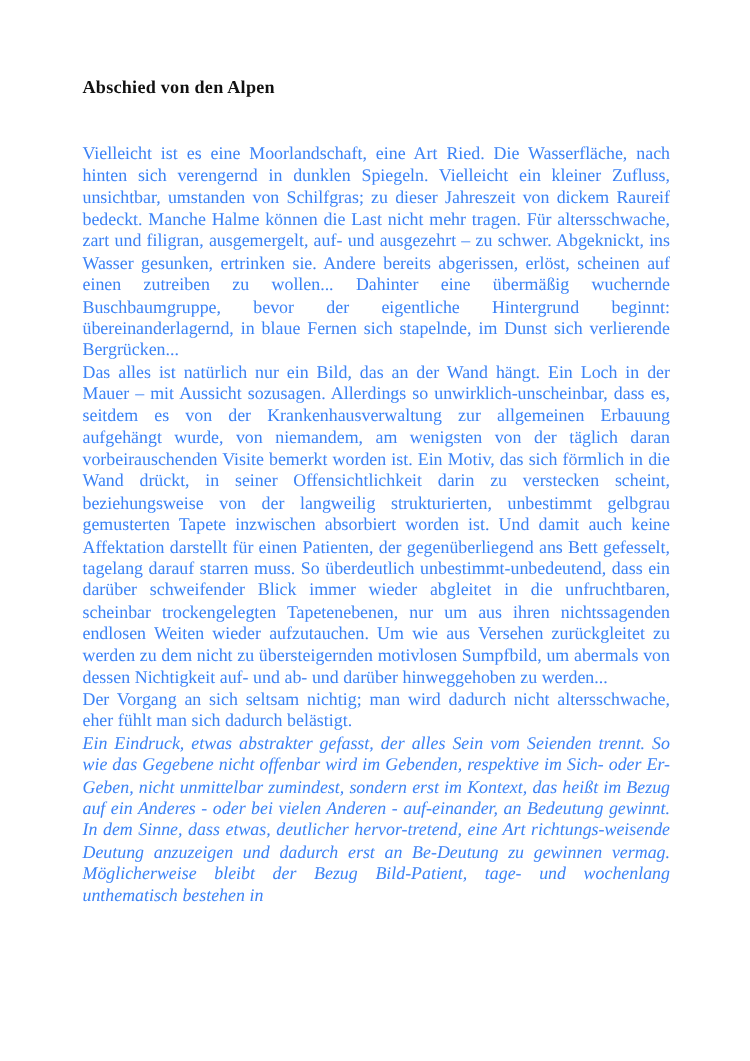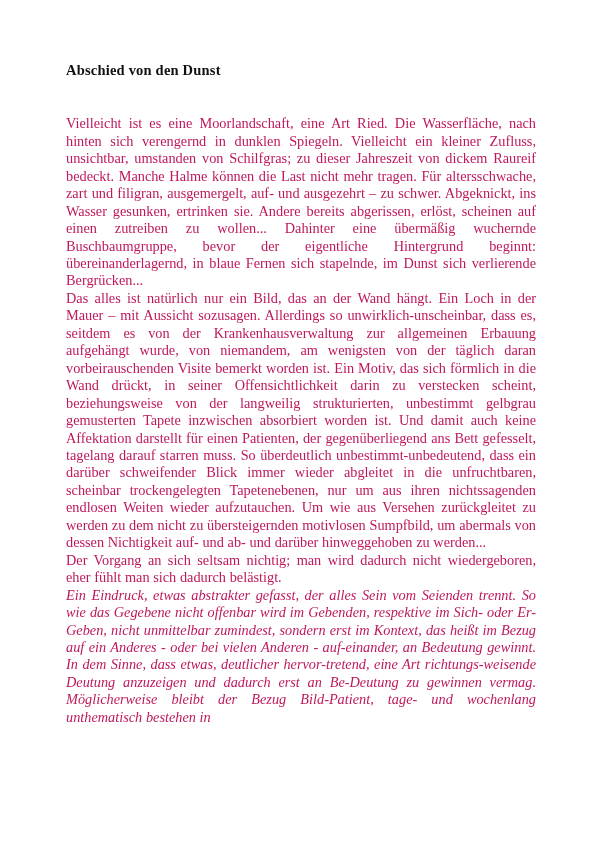--- a/index.html
+++ b/index.html
@@ -39,21 +39,21 @@
     margin: 0 0 21px 0;
     color: #111111;
     font-family: "Liberation Serif", "DejaVu Serif", serif;
   }
 
   .body-text {
     font-size: 14.3px;
     line-height: 17.45px;
     text-align: justify;
     text-justify: inter-word;
-    color: #be185d;
+    color: #3b82f6;
     -webkit-hyphens: none;
     hyphens: none;
     word-spacing: 0.1px;
     margin-top: 36px;
   }
 
   .body-text p {
     margin: 0;
     padding: 0;
     text-align: justify;
@@ -63,23 +63,23 @@
     text-align: justify;
     font-style: italic;
   }
 </style>
 </head>
 <body>
 
 <div class="page">
   <div class="content">
 
-    <h1 class="doc-title">Abschied von den Dunst</h1>
+    <h1 class="doc-title">Abschied von den Alpen</h1>
 
     <div class="body-text">
       <p>Vielleicht ist es eine Moorlandschaft, eine Art Ried. Die Wasserfläche, nach hinten sich verengernd in dunklen Spiegeln. Vielleicht ein kleiner Zufluss, unsichtbar, umstanden von Schilfgras; zu dieser Jahreszeit von dickem Raureif bedeckt. Manche Halme können die Last nicht mehr tragen. Für altersschwache, zart und filigran, ausgemergelt, auf- und ausgezehrt – zu schwer. Abgeknickt, ins Wasser gesunken, ertrinken sie. Andere bereits abgerissen, erlöst, scheinen auf einen zutreiben zu wollen... Dahinter eine übermäßig wuchernde Buschbaumgruppe, bevor der eigentliche Hintergrund beginnt: übereinanderlagernd, in blaue Fernen sich stapelnde, im Dunst sich verlierende Bergrücken...</p>
       <p>Das alles ist natürlich nur ein Bild, das an der Wand hängt. Ein Loch in der Mauer – mit Aussicht sozusagen. Allerdings so unwirklich-unscheinbar, dass es, seitdem es von der Krankenhausverwaltung zur allgemeinen Erbauung aufgehängt wurde, von niemandem, am wenigsten von der täglich daran vorbeirauschenden Visite bemerkt worden ist. Ein Motiv, das sich förmlich in die Wand drückt, in seiner Offensichtlichkeit darin zu verstecken scheint, beziehungsweise von der langweilig strukturierten, unbestimmt gelbgrau gemusterten Tapete inzwischen absorbiert worden ist. Und damit auch keine Affektation darstellt für einen Patienten, der gegenüberliegend ans Bett gefesselt, tagelang darauf starren muss. So überdeutlich unbestimmt-unbedeutend, dass ein darüber schweifender Blick immer wieder abgleitet in die unfruchtbaren, scheinbar trockengelegten Tapetenebenen, nur um aus ihren nichtssagenden endlosen Weiten wieder aufzutauchen. Um wie aus Versehen zurückgleitet zu werden zu dem nicht zu übersteigernden motivlosen Sumpfbild, um abermals von dessen Nichtigkeit auf- und ab- und darüber hinweggehoben zu werden...</p>
-      <p>Der Vorgang an sich seltsam nichtig; man wird dadurch nicht wiedergeboren, eher fühlt man sich dadurch belästigt.</p>
+      <p>Der Vorgang an sich seltsam nichtig; man wird dadurch nicht altersschwache, eher fühlt man sich dadurch belästigt.</p>
       <p>Ein Eindruck, etwas abstrakter gefasst, der alles Sein vom Seienden trennt. So wie das Gegebene nicht offenbar wird im Gebenden, respektive im Sich- oder Er-Geben, nicht unmittelbar zumindest, sondern erst im Kontext, das heißt im Bezug auf ein Anderes - oder bei vielen Anderen - auf-einander, an Bedeutung gewinnt. In dem Sinne, dass etwas, deutlicher hervor-tretend, eine Art richtungs-weisende Deutung anzuzeigen und dadurch erst an Be-Deutung zu gewinnen vermag. Möglicherweise bleibt der Bezug Bild-Patient, tage- und wochenlang unthematisch bestehen in</p>
     </div>
 
   </div>
 </div>
 
 </body></html>

